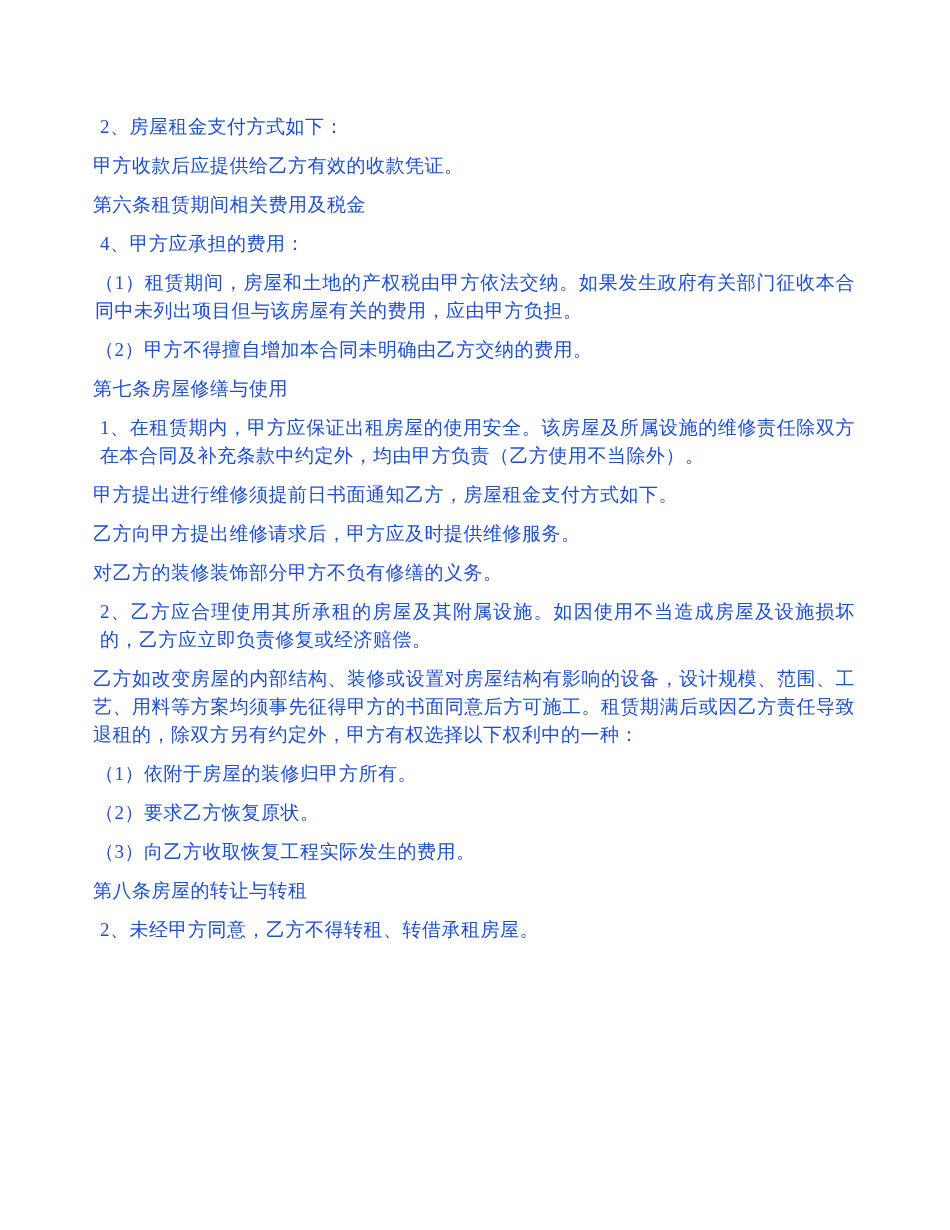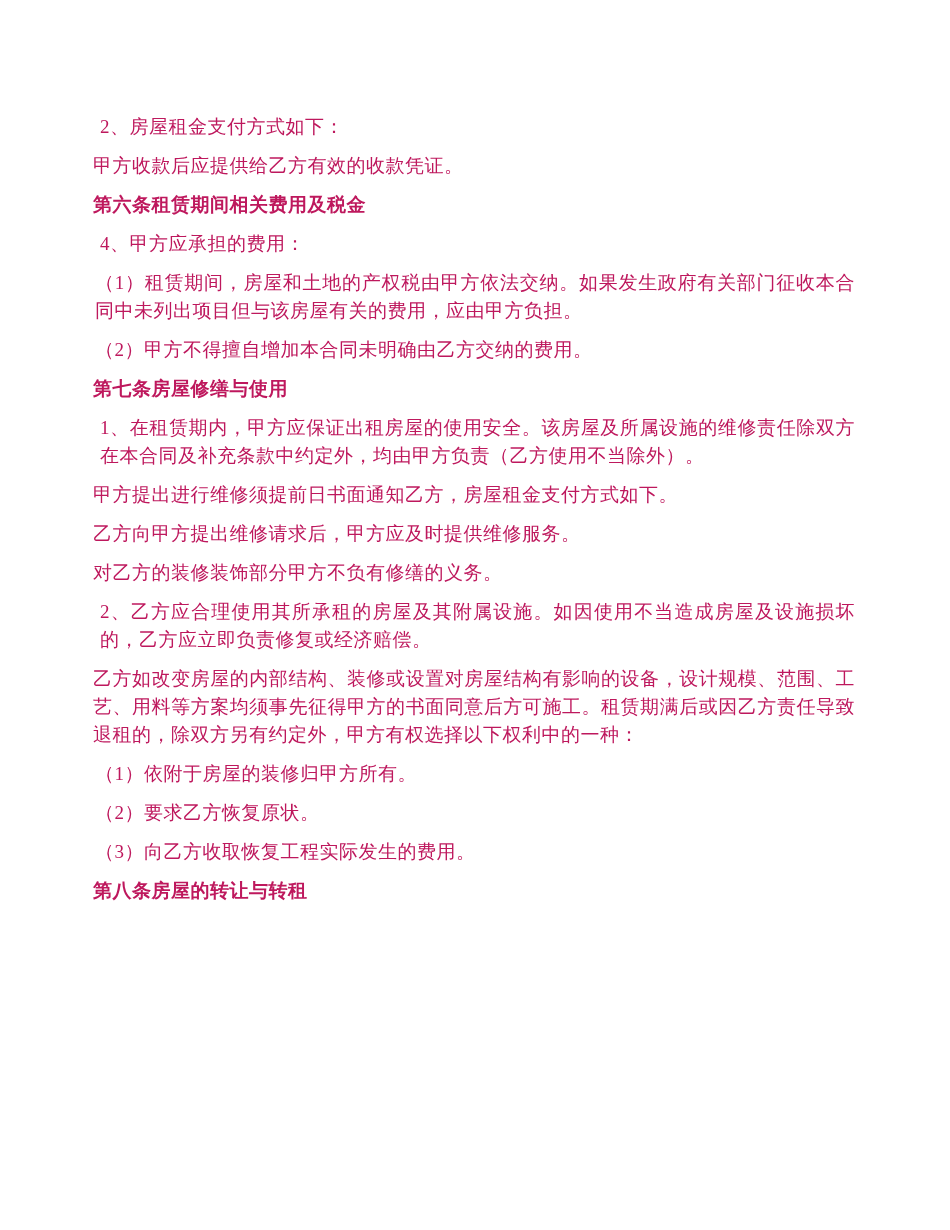--- a/index.html
+++ b/index.html
@@ -12,31 +12,31 @@
     width: 950px;
     height: 1230px;
     margin: 0 auto;
     background: #ffffff;
     box-sizing: border-box;
     padding: 113px 95px 0 93px;
     overflow: hidden;
     font-family: "Liberation Serif", "DejaVu Serif", serif;
     font-size: 19px;
     line-height: 28px;
-    color: #be185d;
+    color: #1d4ed8;
   }
   .para {
     margin: 0 0 11px 0;
     text-align: justify;
     letter-spacing: 0.5px;
     word-break: break-all;
   }
   .para.list-item { padding-left: 7px; }
   .para.sub-item  { padding-left: 2px; }
-  .para.heading   { padding-left: 0; font-weight: bold; }
+  .para.heading   { padding-left: 0; }
   .para.plain     { padding-left: 0; }
 </style>
 </head>
 <body>
 
 <main class="page">
   <div id="paragraph-container">
       <p class="para list-item">2、房屋租金支付方式如下：</p>
       <p class="para plain">甲方收款后应提供给乙方有效的收款凭证。</p>
       <p class="para heading">第六条租赁期间相关费用及税金</p>
@@ -47,14 +47,15 @@
       <p class="para list-item">1、在租赁期内，甲方应保证出租房屋的使用安全。该房屋及所属设施的维修责任除双方在本合同及补充条款中约定外，均由甲方负责（乙方使用不当除外）。</p>
       <p class="para plain">甲方提出进行维修须提前日书面通知乙方，房屋租金支付方式如下。</p>
       <p class="para plain">乙方向甲方提出维修请求后，甲方应及时提供维修服务。</p>
       <p class="para plain">对乙方的装修装饰部分甲方不负有修缮的义务。</p>
       <p class="para list-item">2、乙方应合理使用其所承租的房屋及其附属设施。如因使用不当造成房屋及设施损坏的，乙方应立即负责修复或经济赔偿。</p>
       <p class="para plain">乙方如改变房屋的内部结构、装修或设置对房屋结构有影响的设备，设计规模、范围、工艺、用料等方案均须事先征得甲方的书面同意后方可施工。租赁期满后或因乙方责任导致退租的，除双方另有约定外，甲方有权选择以下权利中的一种：</p>
       <p class="para sub-item">（1）依附于房屋的装修归甲方所有。</p>
       <p class="para sub-item">（2）要求乙方恢复原状。</p>
       <p class="para sub-item">（3）向乙方收取恢复工程实际发生的费用。</p>
       <p class="para heading">第八条房屋的转让与转租</p>
+      <p class="para list-item">2、未经甲方同意，乙方不得转租、转借承租房屋。</p>
     </div>
 </main>
 
 </body></html>

